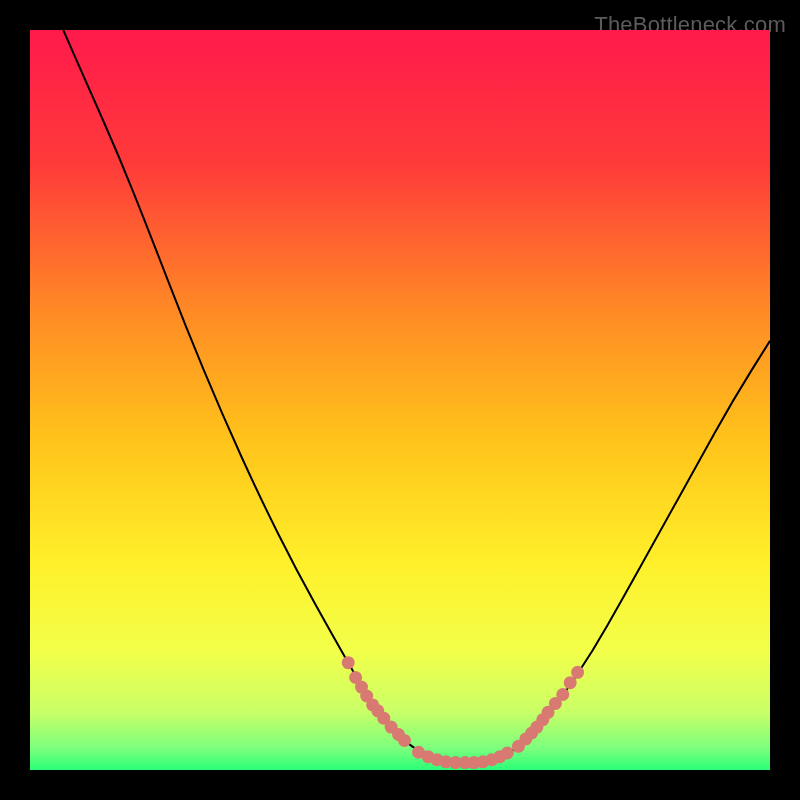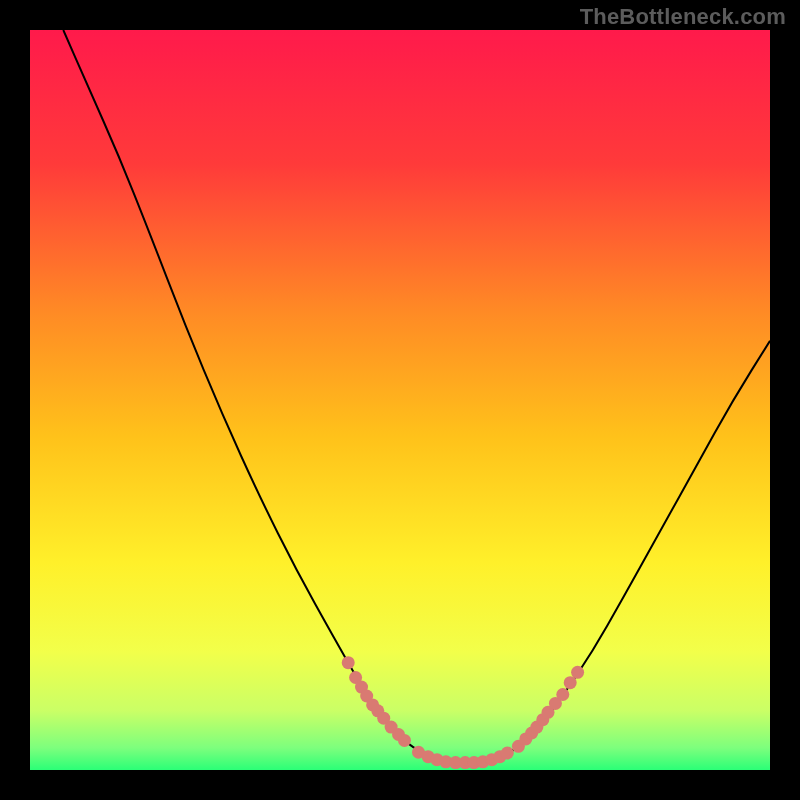--- a/index.html
+++ b/index.html
@@ -14,25 +14,25 @@
   .frame {
     position: absolute;
     left: 0;
     top: 0;
     width: 800px;
     height: 800px;
     background: #000000;
   }
   .attribution {
     position: absolute;
-    top: 4px;
+    top: 12px;
     right: 14px;
     color: #5c5c5c;
     font-size: 22px;
-    font-weight: 700;
+    font-weight: 400;
     letter-spacing: 0.2px;
   }
   .plot-wrap {
     position: absolute;
     left: 30px;
     top: 30px;
     width: 740px;
     height: 740px;
   }
   svg {

